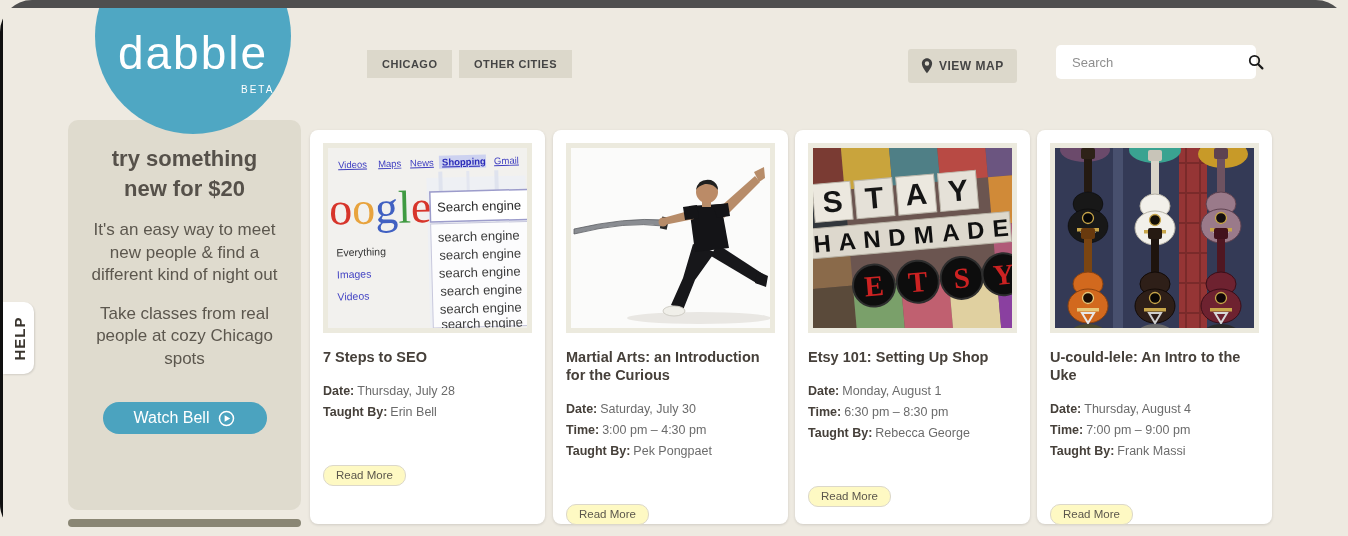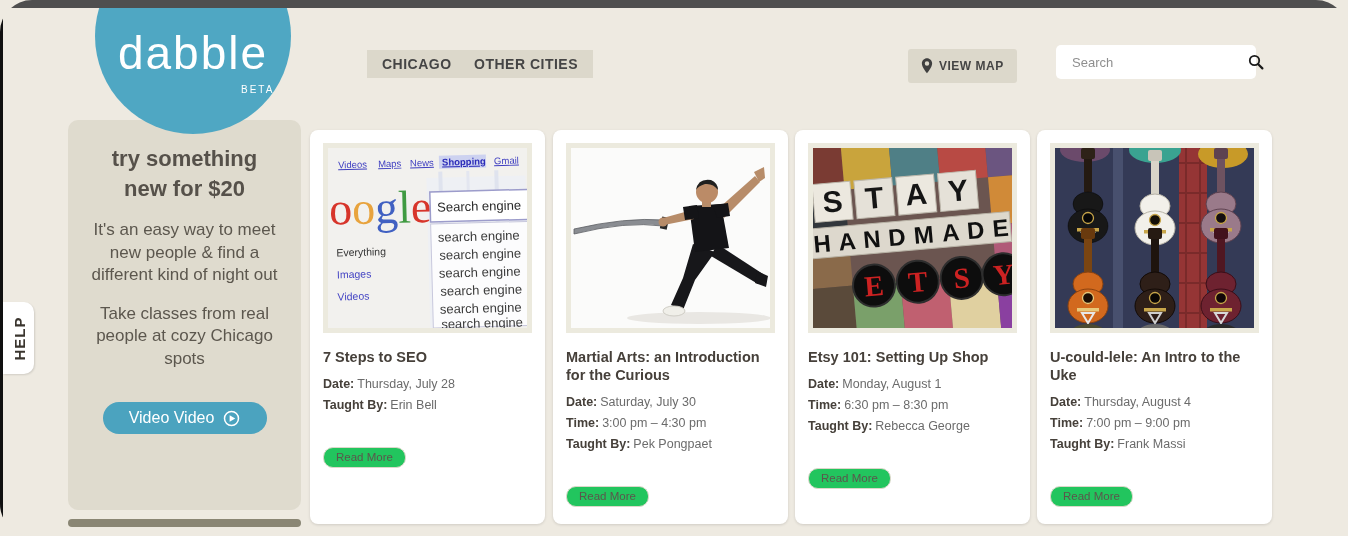--- a/index.html
+++ b/index.html
@@ -10,21 +10,21 @@
   .top-bar { position:absolute; left:0; top:0; width:1348px; height:8px; background:#4f4f4f; z-index:30; }
   .left-strip { position:absolute; left:0; top:0; width:3px; height:536px; background:#101010; z-index:40; }
 
   .logo-circle { position:absolute; left:95px; top:-62px; width:196px; height:196px; border-radius:50%;
                  background:#4fa7c3; z-index:10; cursor:pointer; }
   .logo-text { position:absolute; left:0; right:0; top:88px; text-align:center; color:#fff;
                font-size:46px; letter-spacing:2px; font-weight:400; }
   .logo-beta { position:absolute; left:146px; top:146px; color:#fff; font-size:10px; letter-spacing:2px; }
 
   .nav-btn { position:absolute; top:50px; height:28px; background:#dcd8cb; color:#454545;
-             font-size:14px; font-weight:bold; letter-spacing:0.5px; line-height:28px;
+             font-size:11px; font-weight:bold; letter-spacing:0.5px; line-height:28px;
              padding:0 15px; cursor:pointer; white-space:nowrap; }
   .nav-chicago { left:367px; }
   .nav-other { left:459px; }
 
   .view-map { position:absolute; left:908px; top:49px; height:29px; background:#dcd8cb;
               display:flex; align-items:center; gap:6px; padding:17px 13px; cursor:pointer;
               color:#454545; font-size:12px; font-weight:bold; letter-spacing:0.5px; border-radius:3px; }
 
   .search-box { position:absolute; left:1056px; top:45px; width:200px; height:34px; background:#ffffff;
                 border-radius:5px; display:flex; align-items:center; }
@@ -47,25 +47,25 @@
                  color:#ffffff; font-size:16px; }
   .bottom-peek { position:absolute; left:68px; top:519px; width:233px; height:8px;
                  border-radius:5px; background:#8a8674; }
 
   .card { position:absolute; top:130px; width:235px; height:394px; background:#ffffff; border-radius:8px;
           box-shadow:0 1px 3px rgba(0,0,0,0.13); }
   .card-1 { left:310px; } .card-2 { left:553px; } .card-3 { left:795px; } .card-4 { left:1037px; }
   .card-img { margin:13px 13px 0; height:190px; background:#eceade; padding:5px; cursor:pointer; }
   .card-img svg { display:block; width:199px; height:180px; }
   .card-title { margin:15px 13px 0; font-size:14.5px; font-weight:bold; color:#46403a; line-height:1.25; }
-  .card-details { margin:8px 13px 0; }
+  .card-details { margin:15px 13px 0; }
   .detail-line { font-size:12.5px; line-height:21px; }
   .detail-line .lbl { font-weight:bold; color:#46403a; }
   .detail-line .val { color:#6b6b6b; margin-left:3px; }
-  .read-more { display:inline-block; margin:31px 0 0 13px; background:#22c55e; border:1px solid #dcd8ca;
+  .read-more { display:inline-block; margin:42px 0 0 13px; background:#fef9c3; border:1px solid #dcd8ca;
                border-radius:10px; padding:3px 12px 4px; font-size:11.5px; color:#5b564c; cursor:pointer; }
 </style>
 </head>
 <body>
 
 <div class="page">
   <div class="top-bar"></div>
   <div class="left-strip"></div>
 
   <div class="logo-circle">
@@ -97,21 +97,21 @@
 
   <div class="help-tab">
     <span>HELP</span>
   </div>
 
   <div class="promo-panel">
     <div class="promo-heading">try something new for $20</div>
     <p class="promo-par">It's an easy way to meet new people &amp; find a different kind of night out</p>
     <p class="promo-par">Take classes from real people at cozy Chicago spots</p>
     <div class="watch-video">
-      <span>Video Video</span>
+      <span>Watch Bell</span>
       <span style="display:flex;">
         <svg width="17" height="17" viewBox="0 0 18 18">
             <circle cx="9" cy="9" r="7.4" fill="none" stroke="#ffffff" stroke-width="1.6"></circle>
             <polygon points="7,5.6 13,9 7,12.4" fill="#ffffff"></polygon>
           </svg>
       </span>
     </div>
   </div>
   <div class="bottom-peek"></div>
 

